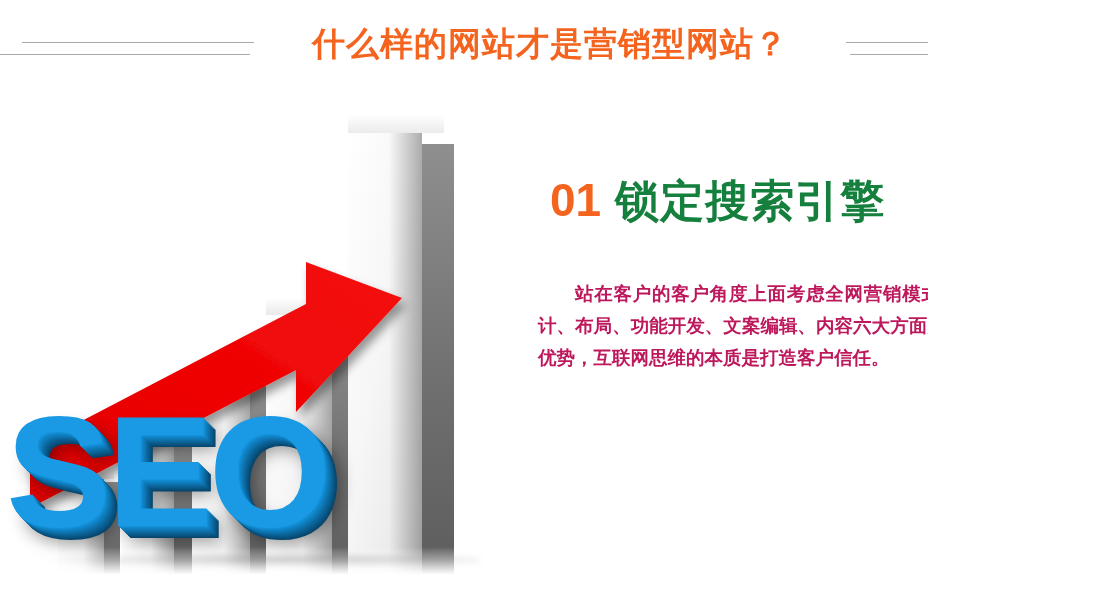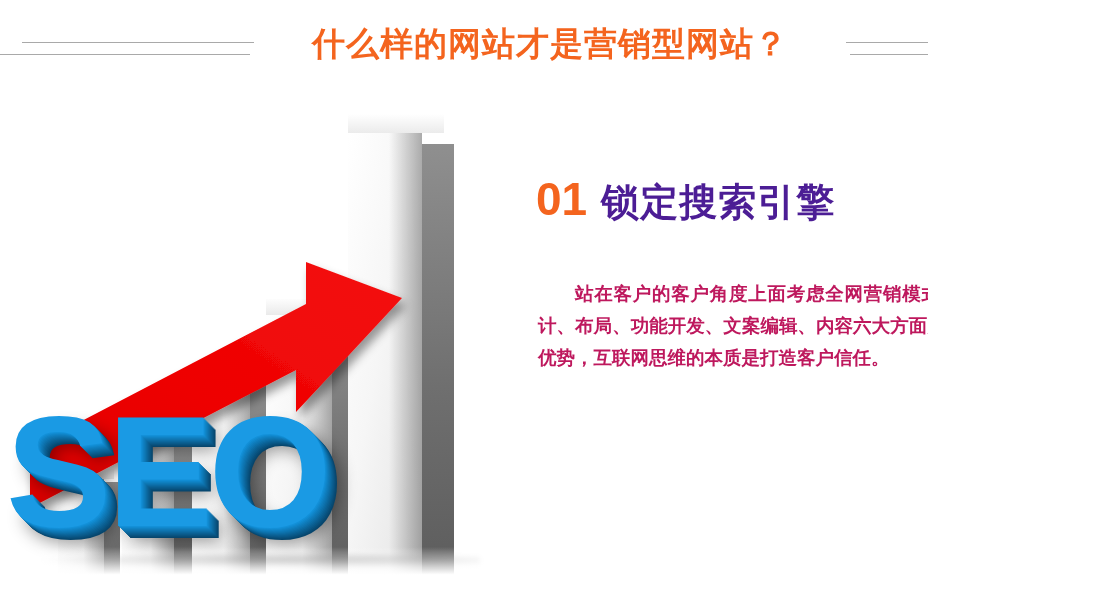--- a/index.html
+++ b/index.html
@@ -98,23 +98,24 @@
   
   .content{position:absolute;left:522px;top:92px;width:578px;height:501px;}
   .heading{
     position:absolute;left:14px;top:80px;
     white-space:nowrap;
   }
   .heading .num{
     font-size:46px;font-weight:700;color:#f4641e;
     letter-spacing:0px;
     vertical-align:baseline;
+    margin-left:14px;
   }
   .heading .ttl{
-    font-size:38px;font-weight:700;color:#4c1d95;
+    font-size:44px;font-weight:700;color:#15803d;
     letter-spacing:1px;margin-left:14px;
     vertical-align:baseline;
   }
   .body{
     position:absolute;left:16px;top:186px;width:556px;
     font-size:18.5px;
     line-height:32px;
     color:#be185d;
     text-align:justify;
     font-weight:bold;

